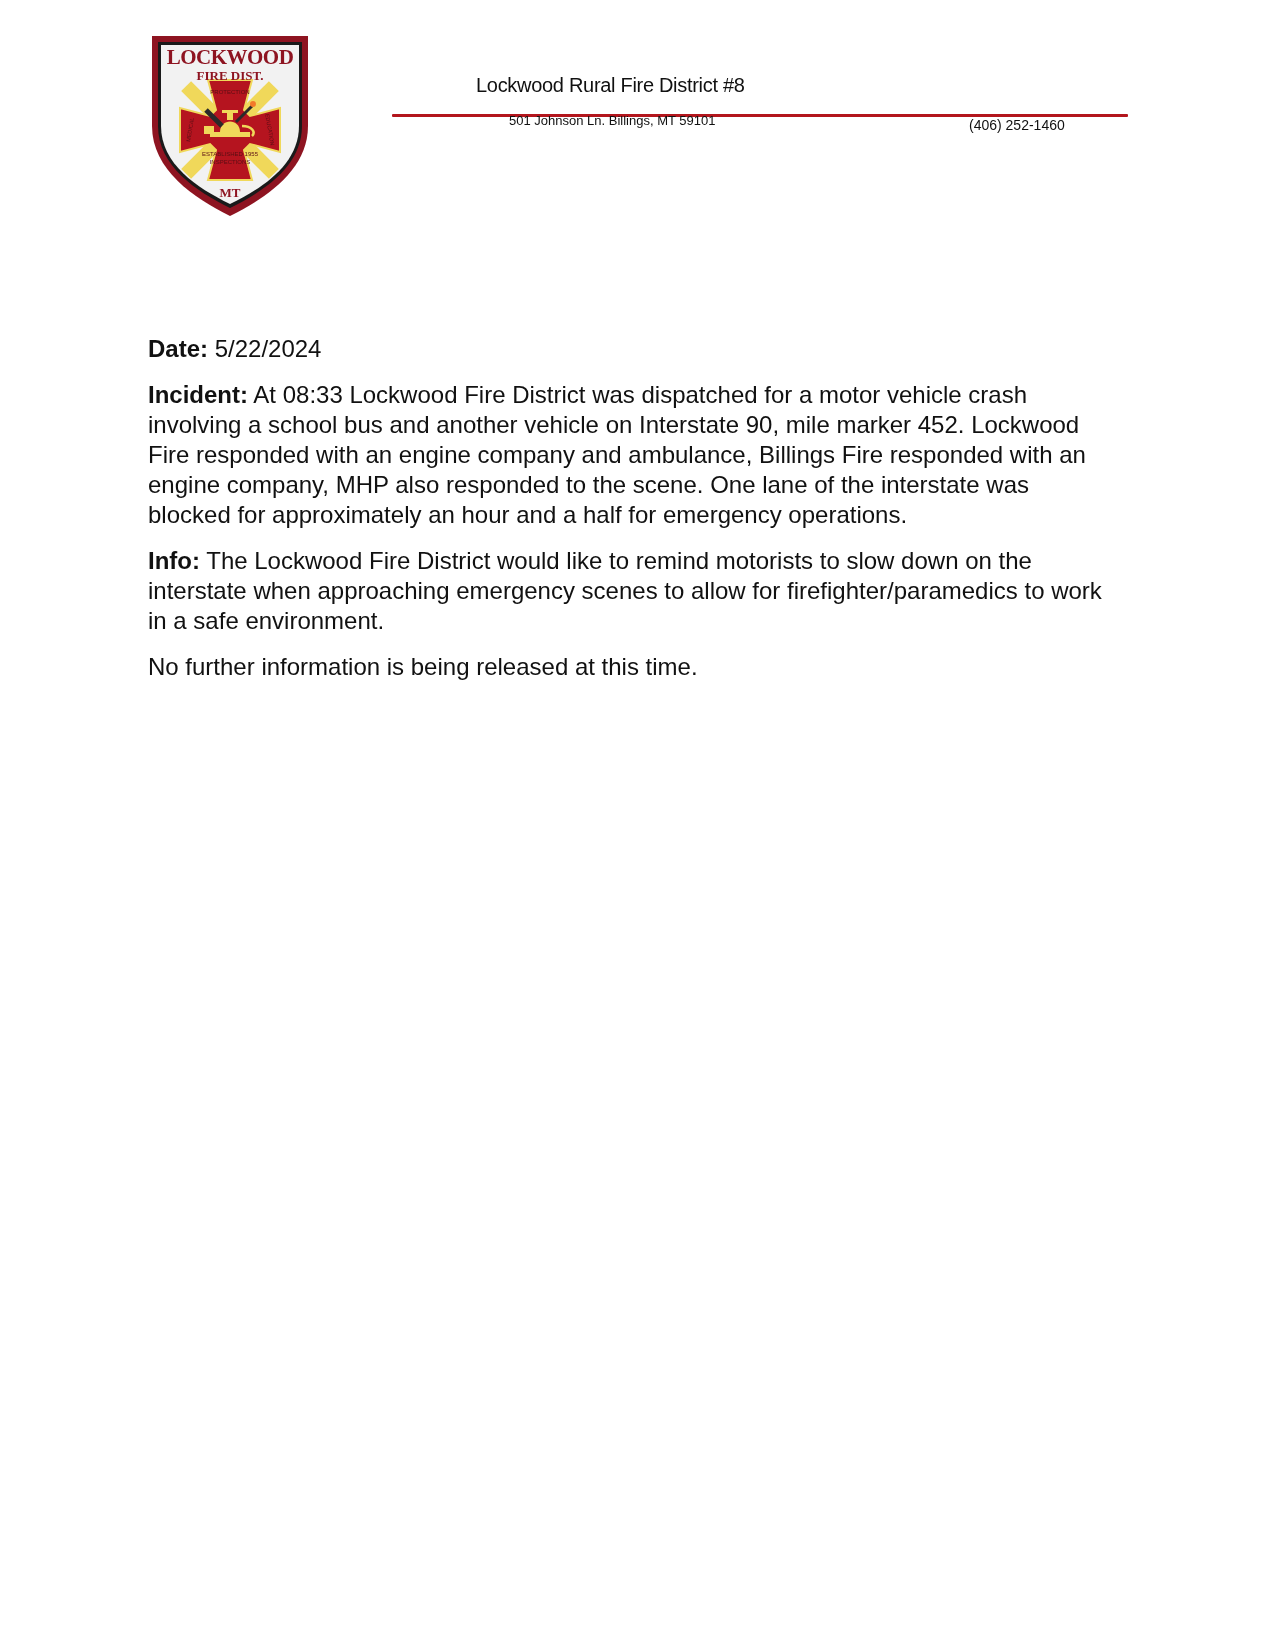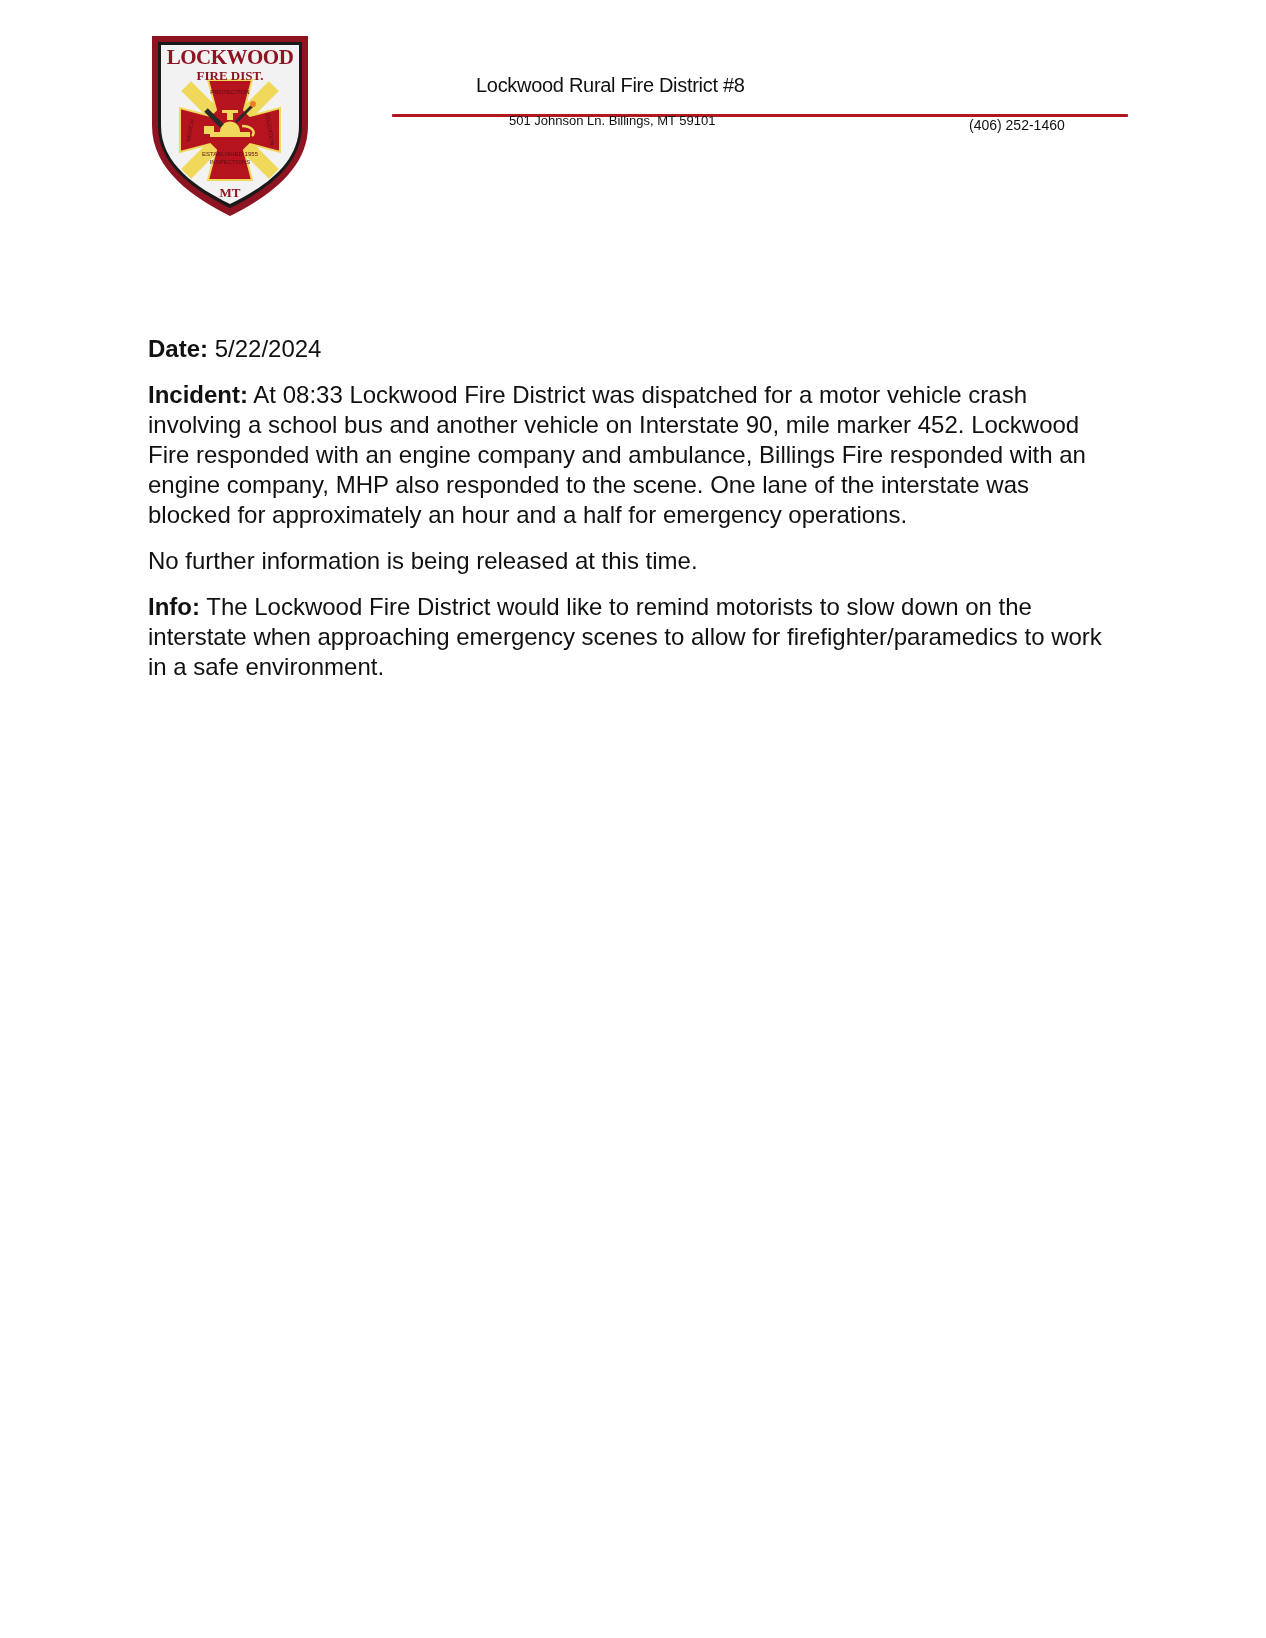--- a/index.html
+++ b/index.html
@@ -144,22 +144,22 @@
     </p>
 
 
     <p class="para">
       <span class="lbl">Incident:</span>
       <span>At 08:33 Lockwood Fire District was dispatched for a motor vehicle crash involving a school bus and another vehicle on Interstate 90, mile marker 452. Lockwood Fire responded with an engine company and ambulance, Billings Fire responded with an engine company, MHP also responded to the scene. One lane of the interstate was blocked for approximately an hour and a half for emergency operations.</span>
     </p>
 
 
     <p class="para">
-      <span>No further information is being released at this time.</span>
+      <span class="lbl">Info:</span>
+      <span>The Lockwood Fire District would like to remind motorists to slow down on the interstate when approaching emergency scenes to allow for firefighter/paramedics to work in a safe environment.</span>
     </p>
 
     <p class="para">
-      <span class="lbl">Info:</span>
-      <span>The Lockwood Fire District would like to remind motorists to slow down on the interstate when approaching emergency scenes to allow for firefighter/paramedics to work in a safe environment.</span>
+      <span>No further information is being released at this time.</span>
     </p>
 
   </div>
 </div>
 
 </body></html>

